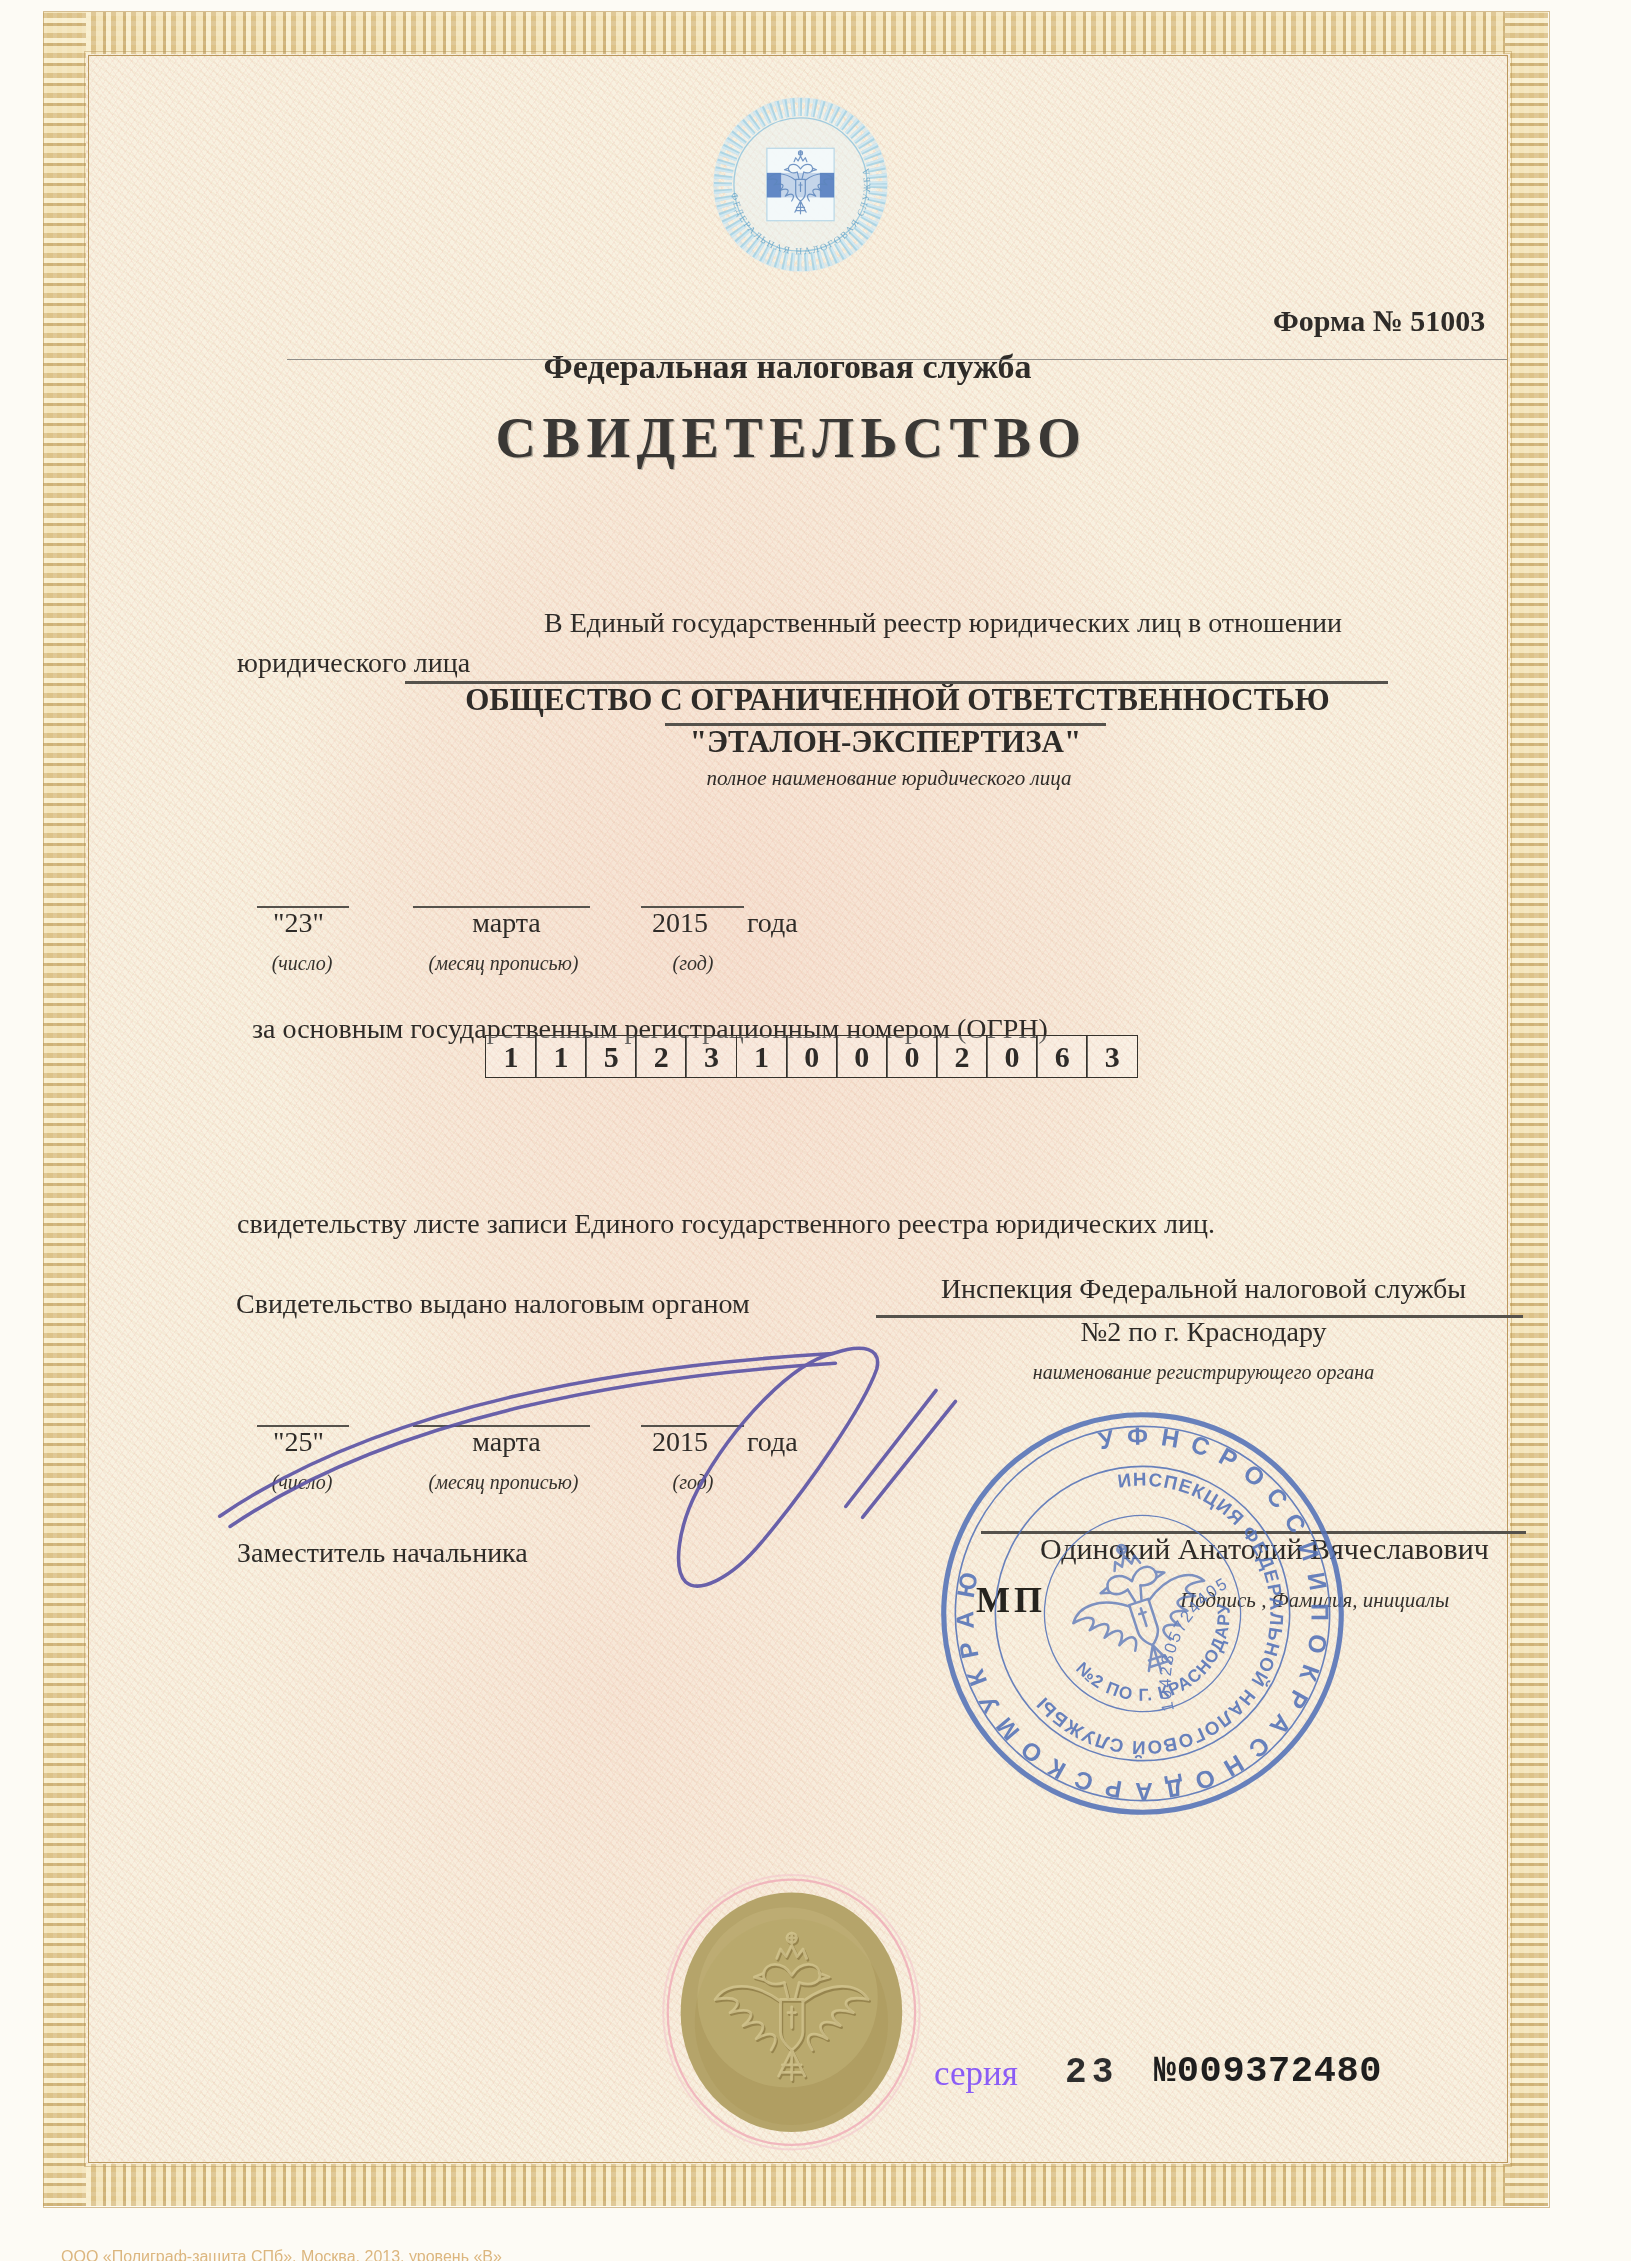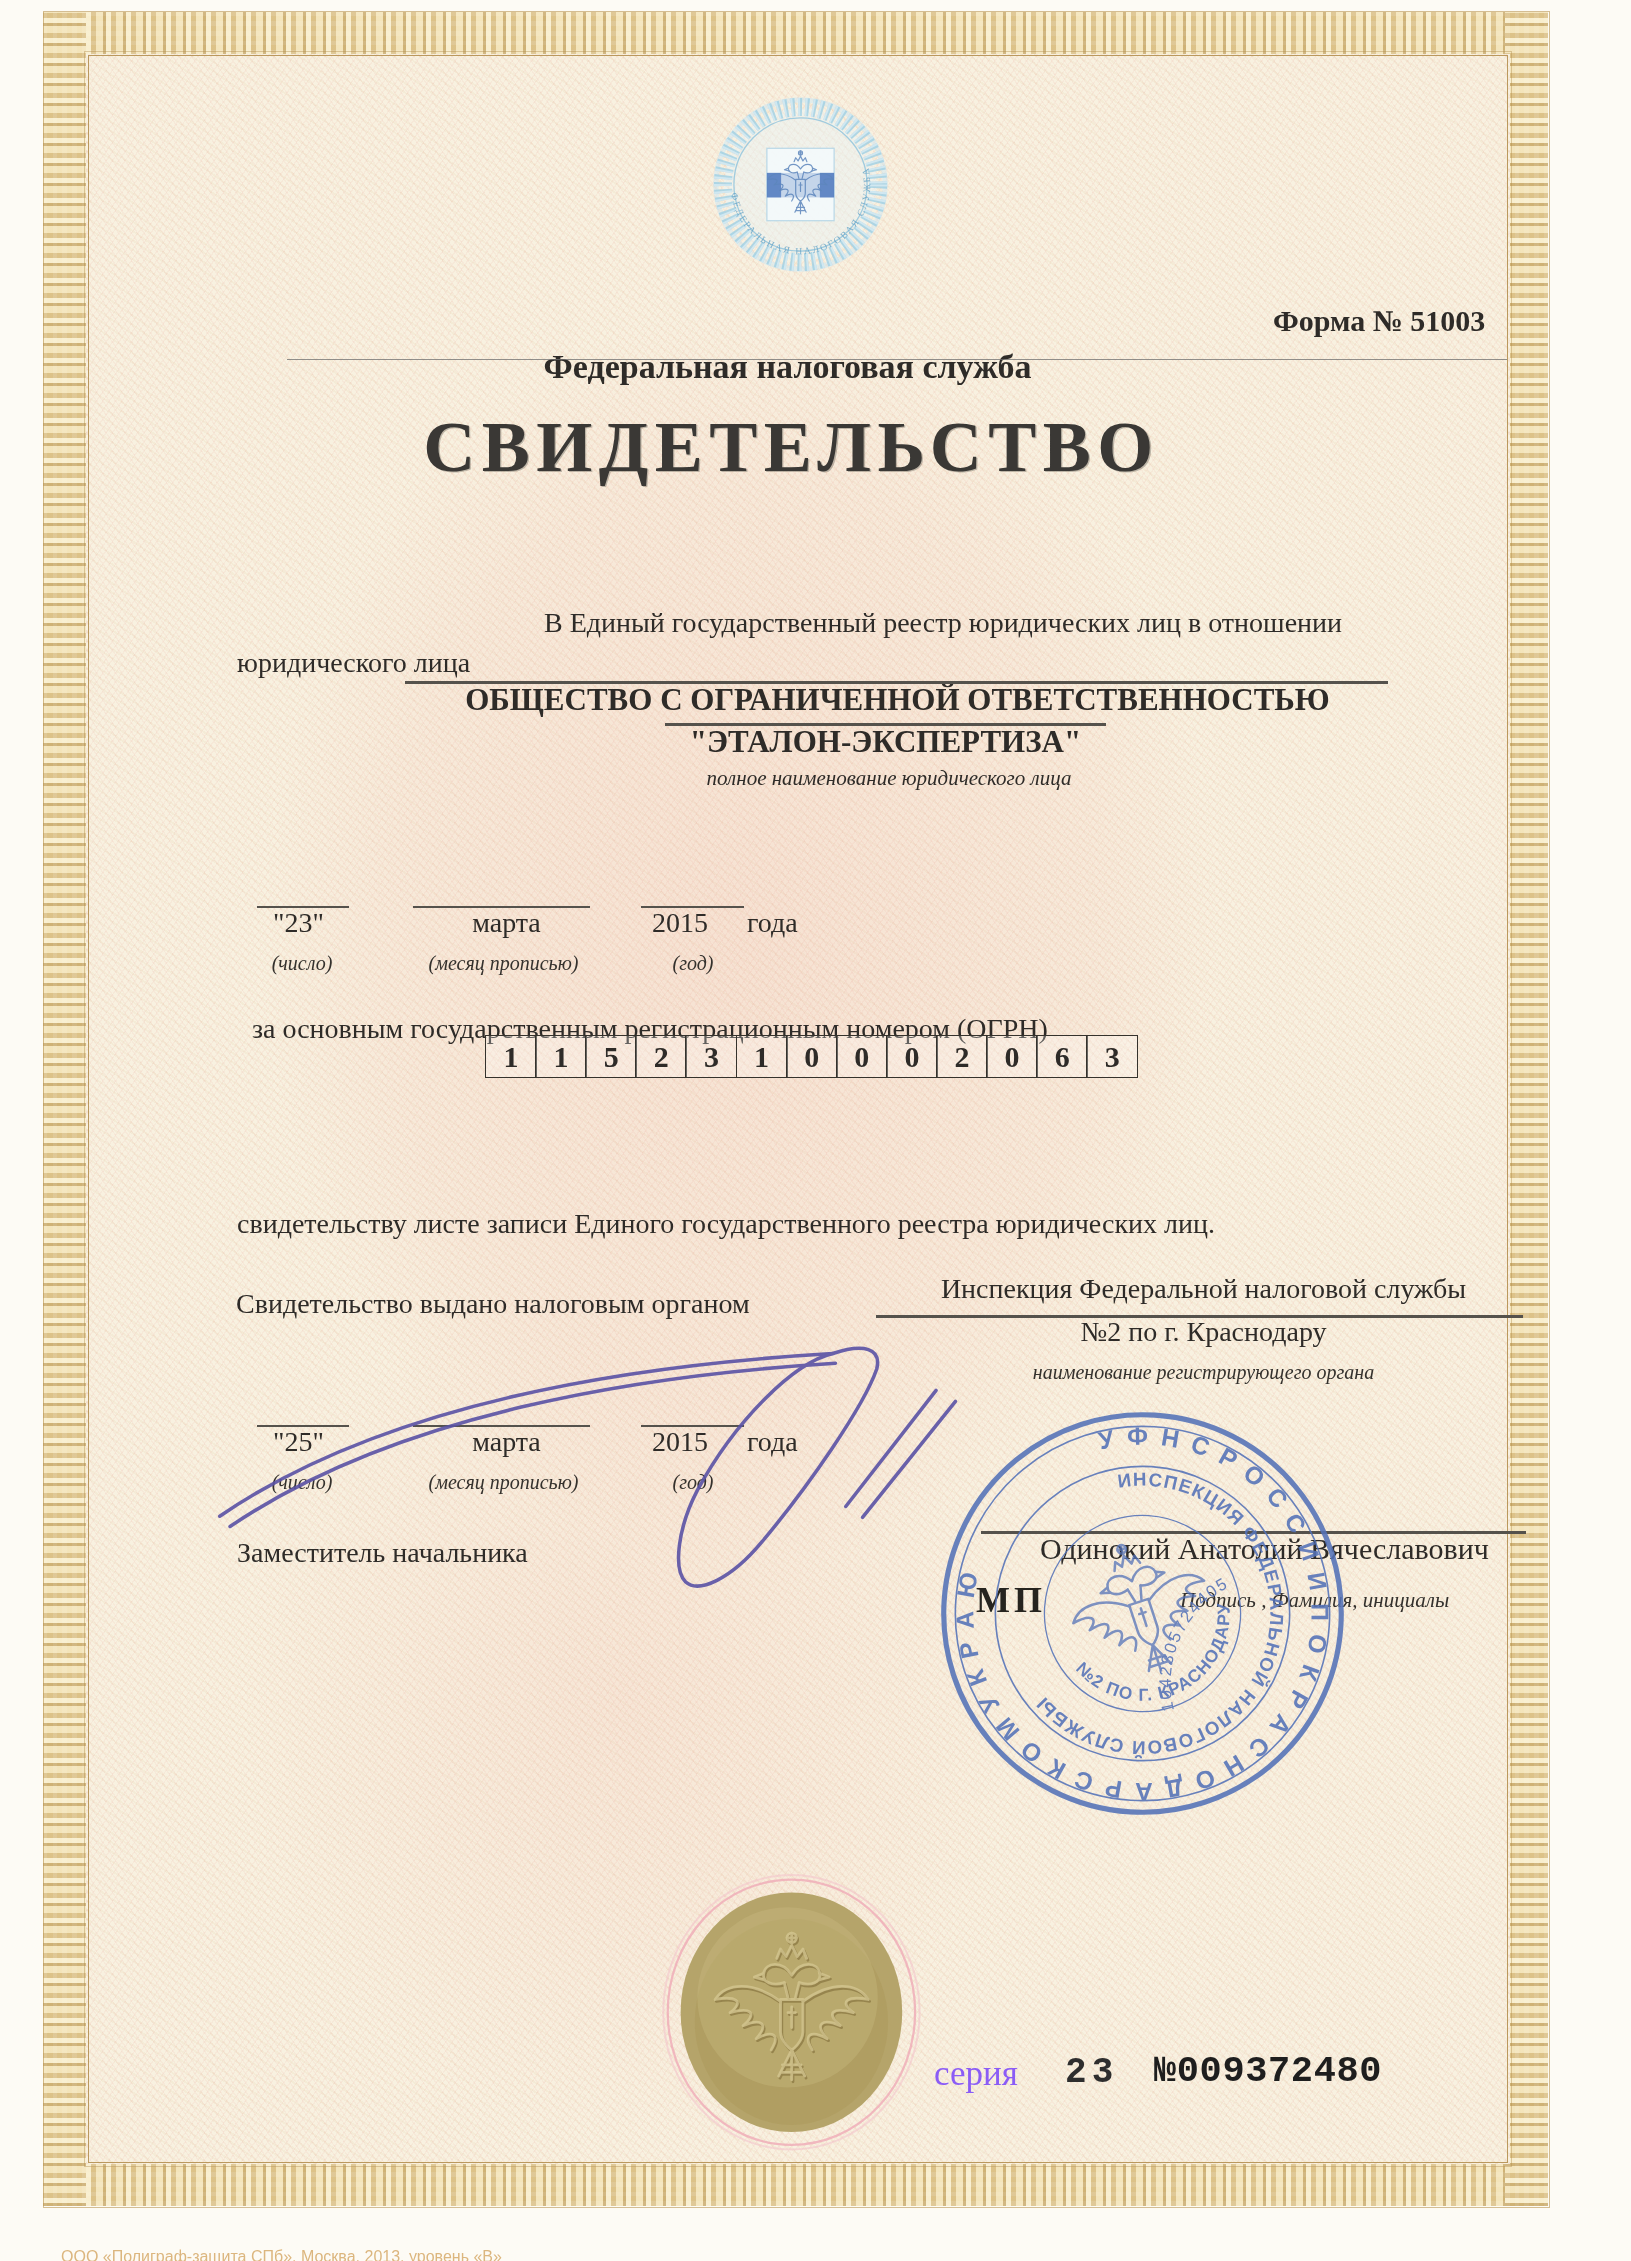--- a/index.html
+++ b/index.html
@@ -106,21 +106,21 @@
     <rect x="88" y="122" width="22" height="38" fill="#4a74bc" opacity="0.8"></rect>
     <rect x="170" y="122" width="22" height="38" fill="#4a74bc" opacity="0.8"></rect>
     <g color="#5d86bc" opacity="0.85">
         <use href="#eagle" transform="translate(140,142) scale(0.62) translate(-100,-100)"></use>
       </g>
   </svg>
 
   <div class="t ser b" style="left:1273px;top:267px;font-size:30px;">Форма  № 51003</div>
   <div class="t ser b ctr" style="left:142px;top:311px;width:1291px;font-size:34px;">Федеральная налоговая служба</div>
   <div class="rule gray" style="left:287px;top:359px;width:1220px;height:1.3px;"></div>
-  <div class="t ser b ctr doc-title" style="left:146px;top:369px;width:1291px;font-size:72px;">СВИДЕТЕЛЬСТВО</div>
+  <div class="t ser b ctr doc-title" style="left:146px;top:369px;width:1291px;font-size:56px;">СВИДЕТЕЛЬСТВО</div>
 
   <div class="t ser" style="left:544px;top:570px;font-size:28px;">В Единый государственный реестр юридических лиц в отношении</div>
   <div class="t ser" style="left:237px;top:610px;font-size:28px;">юридического лица</div>
 
   <div class="t ser b ctr" style="left:407px;top:645px;width:981px;font-size:31px;">ОБЩЕСТВО С ОГРАНИЧЕННОЙ ОТВЕТСТВЕННОСТЬЮ</div>
   <div class="rule" style="left:405px;top:681px;width:983px;height:2.6px;"></div>
   <div class="t ser b ctr" style="left:666px;top:687px;width:439px;font-size:31px;">"ЭТАЛОН-ЭКСПЕРТИЗА"</div>
   <div class="rule" style="left:665px;top:723px;width:441px;height:2.6px;"></div>
   <div class="t ser i ctr" style="left:652px;top:729px;width:474px;font-size:21px;">полное наименование юридического лица</div>
 

